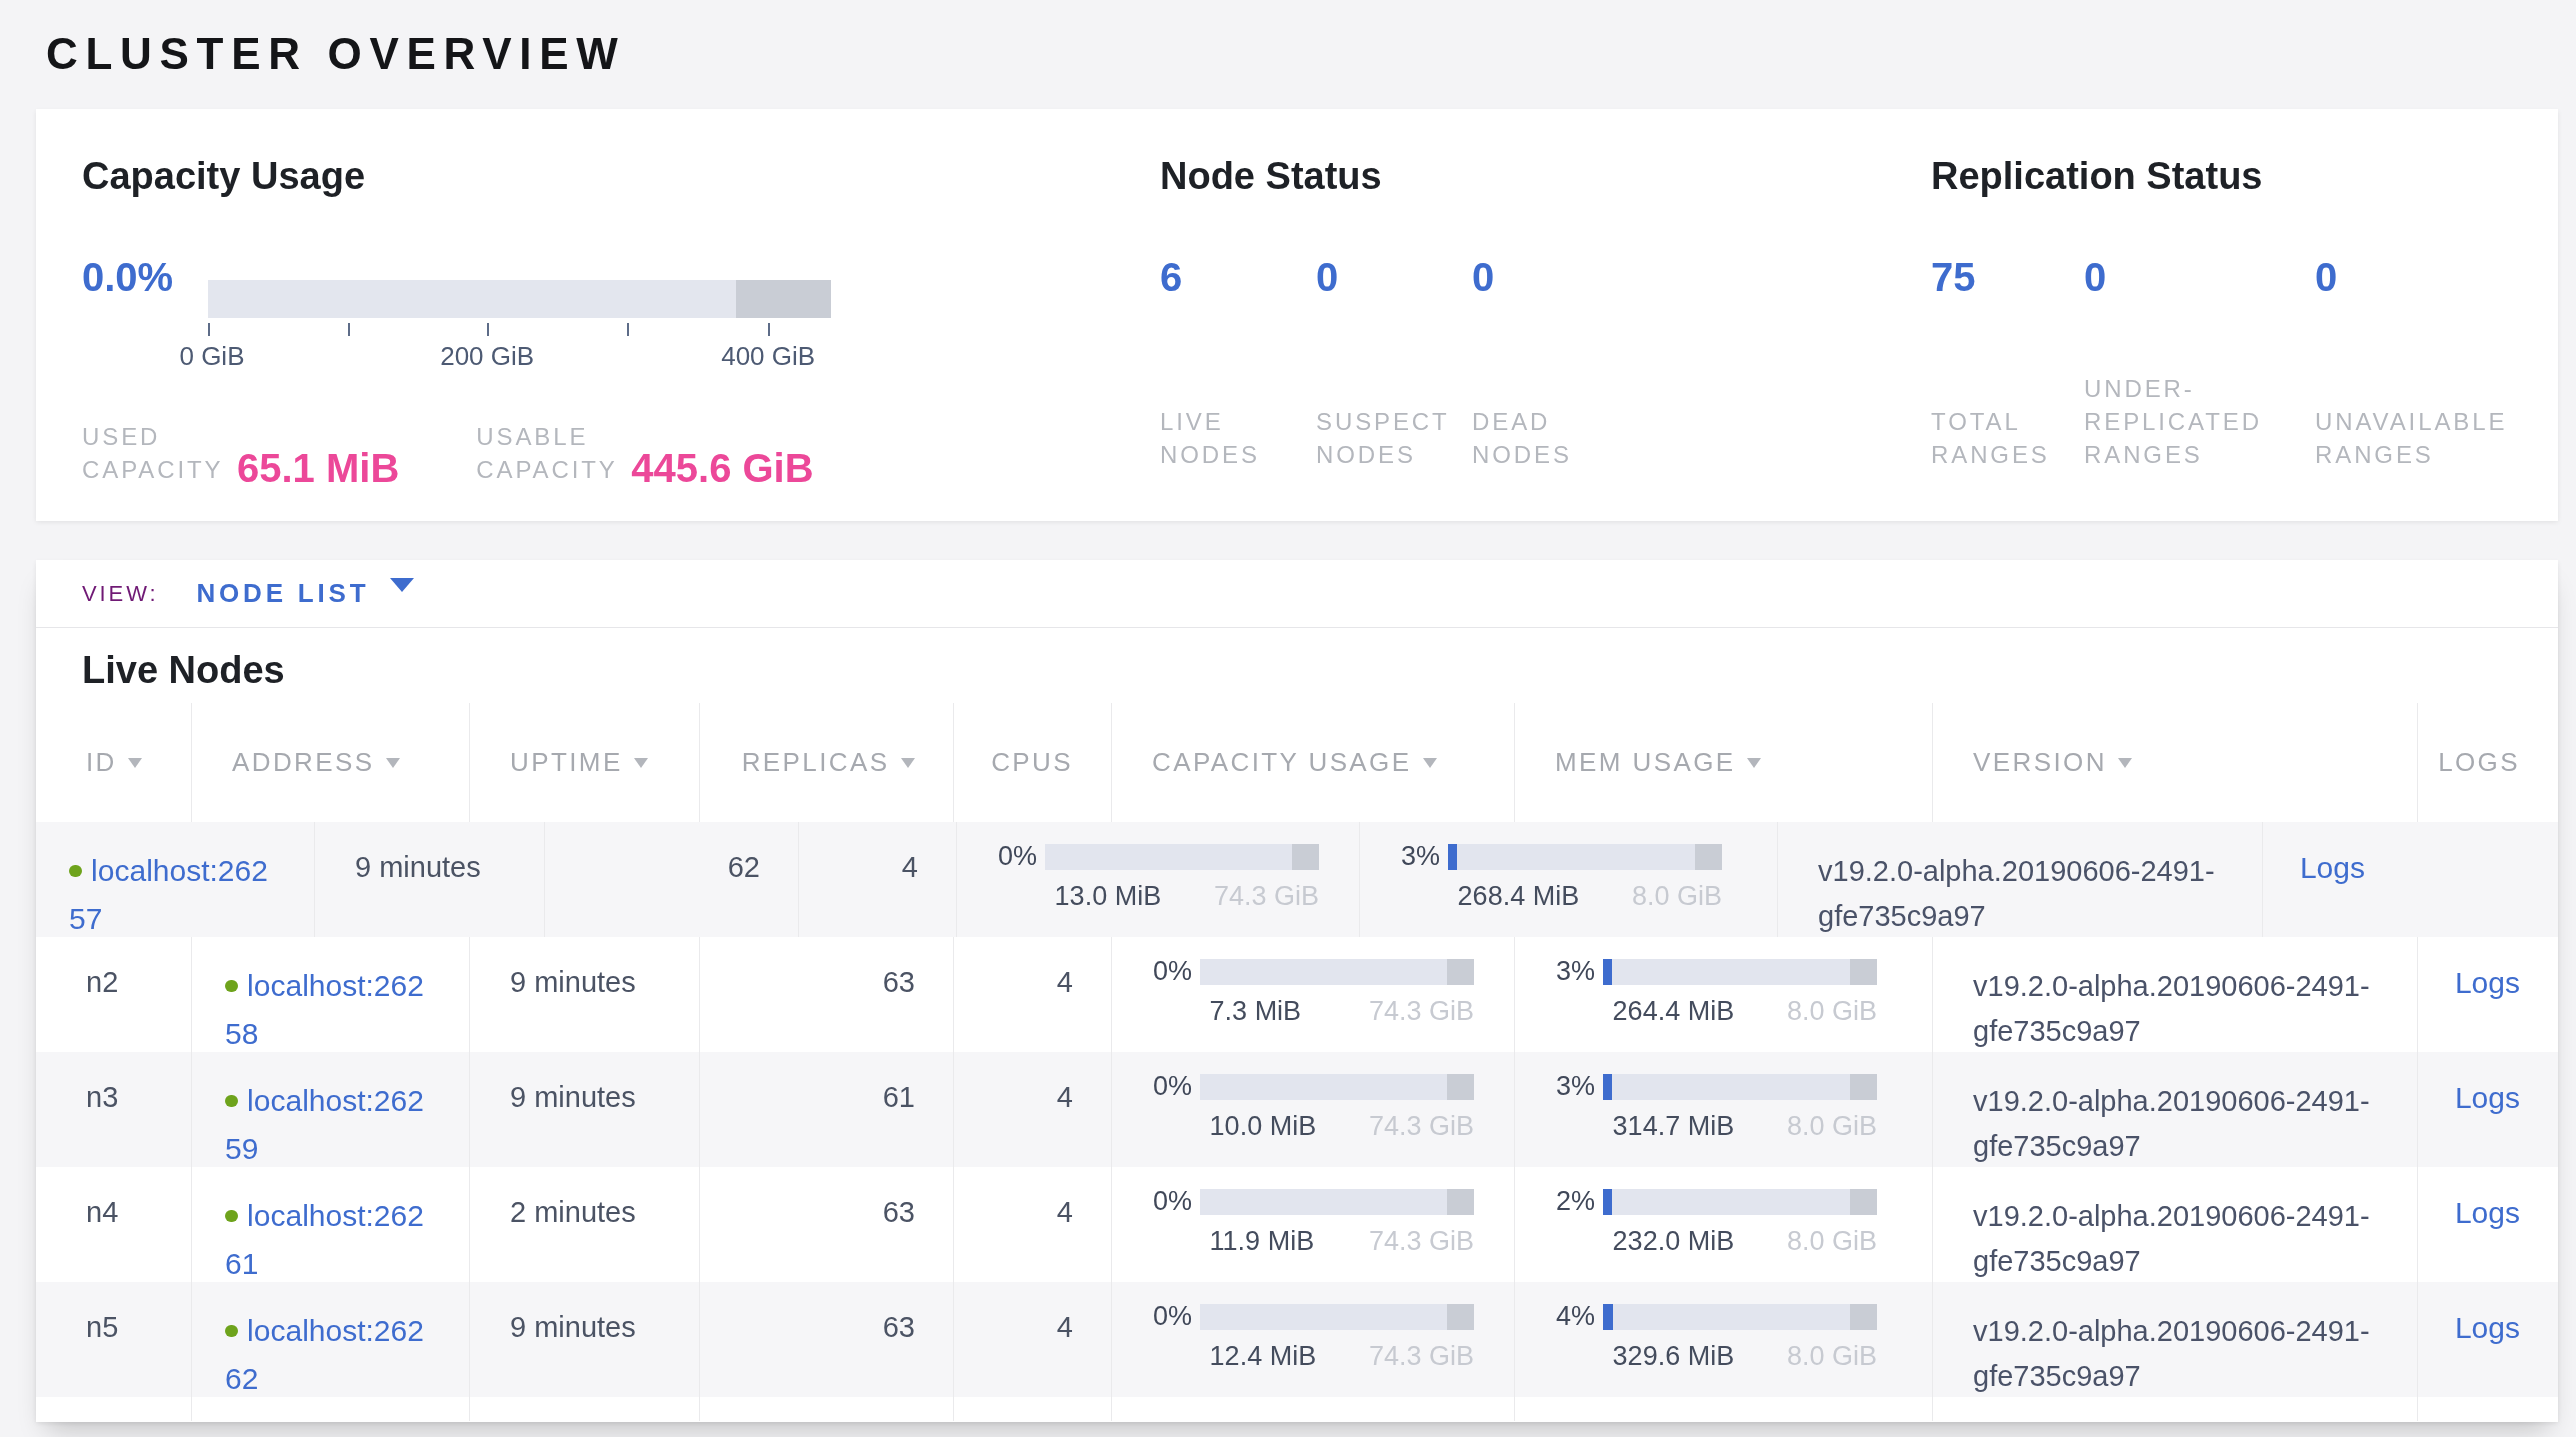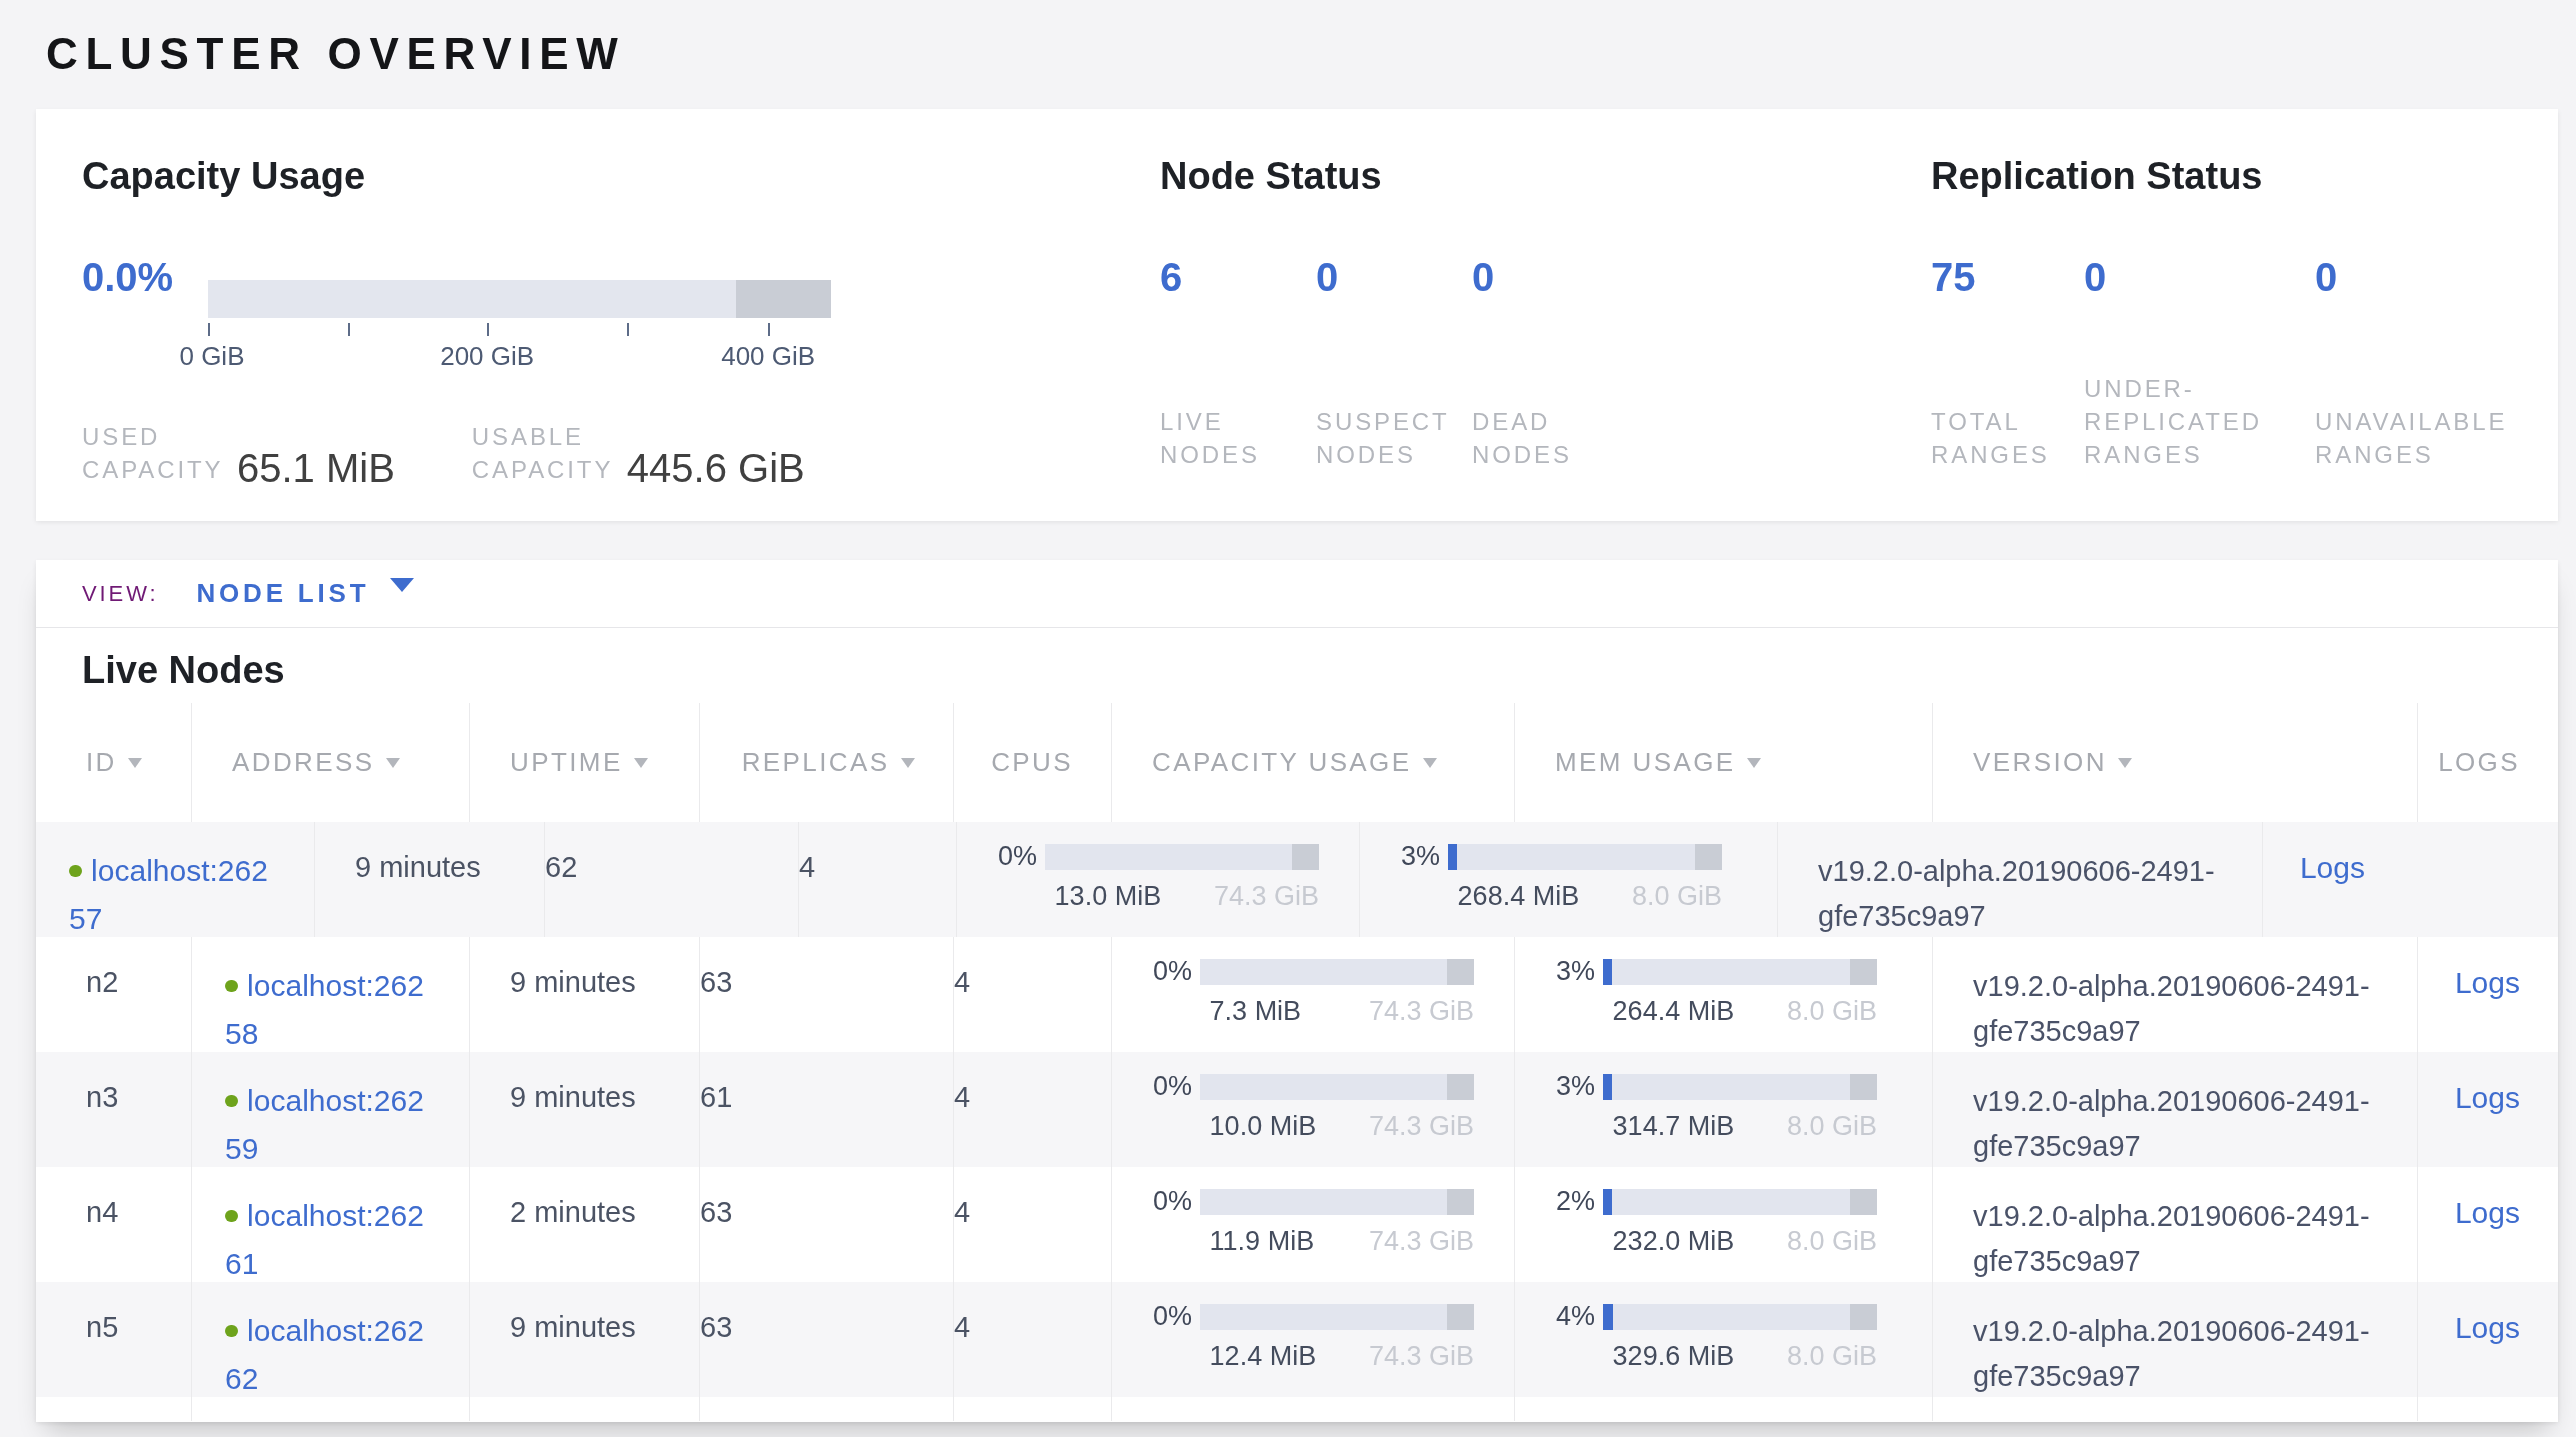--- a/index.html
+++ b/index.html
@@ -43,21 +43,21 @@
   .g-label{position:absolute;transform:translateX(-50%);font-size:26px;color:#4d5a73;white-space:nowrap}
   
   .sec-stats{display:flex;margin-top:auto;margin-bottom:50px}
   .hstat{display:flex;align-items:flex-end}
   .hstat + .hstat{margin-left:77px}
   .stat-label{
     width:155px;font-size:24px;letter-spacing:2.9px;line-height:33px;
     color:#b4b7bd;
     margin-top:46px;
   }
-  .hstat-value{font-size:40px;font-weight:400;color:#404040;line-height:35px;white-space:nowrap}
+  .hstat-value{font-size:40px;font-weight:700;color:#ec4899;line-height:35px;white-space:nowrap}
   
   .stat-row{display:flex;margin-top:50px;flex:1}
   .v-stat{display:flex;flex-direction:column;box-sizing:border-box;padding-right:19px}
   .v-stat .stat-label{margin-top:auto;margin-bottom:50px}
   .nodes .v-stat:nth-child(1){width:156px}
   .nodes .v-stat:nth-child(2){width:156px}
   .nodes .v-stat:nth-child(3){width:192px}
   .repl .v-stat:nth-child(1){width:153px}
   .repl .v-stat:nth-child(2){width:231px}
   .repl .v-stat:nth-child(3){width:259px}
@@ -103,21 +103,21 @@
   .th.right{justify-content:flex-end;padding-right:38px;padding-left:0}
   .sort-caret{
     width:0;height:0;margin-left:11.5px;
     border-left:7.7px solid transparent;border-right:7.7px solid transparent;
     border-top:10.5px solid #b3b6bc;
   }
   .td{font-size:29px;color:#4b5364}
   .cell-id{padding:29px 0 0 50px}
   .cell-address{padding:25px 33px 0 33px;line-height:48px}
   .cell-uptime{padding:29px 0 0 40px}
-  .cell-replicas,.cell-cpus{text-align:left;padding:29px 38px 0 0}
+  .cell-replicas,.cell-cpus{text-align:right;padding:29px 38px 0 0}
   .cell-capacity,.cell-mem{padding:19px 0 0 38px}
   .cell-version{padding:27px 0 0 40px;line-height:45px}
   .cell-version .version-text{display:inline-block;width:422px;color:#4a5268}
   .cell-logs{text-align:right;padding:29px 38px 0 0}
   .link{color:#3e6cce;cursor:pointer;text-decoration:none;font-size:30px}
   .status-dot{
     display:inline-block;width:12.5px;height:12.5px;border-radius:50%;
     background:#6ea31c;margin-right:9.6px;vertical-align:3.8px;
   }
   .addr-link{word-break:break-all}

